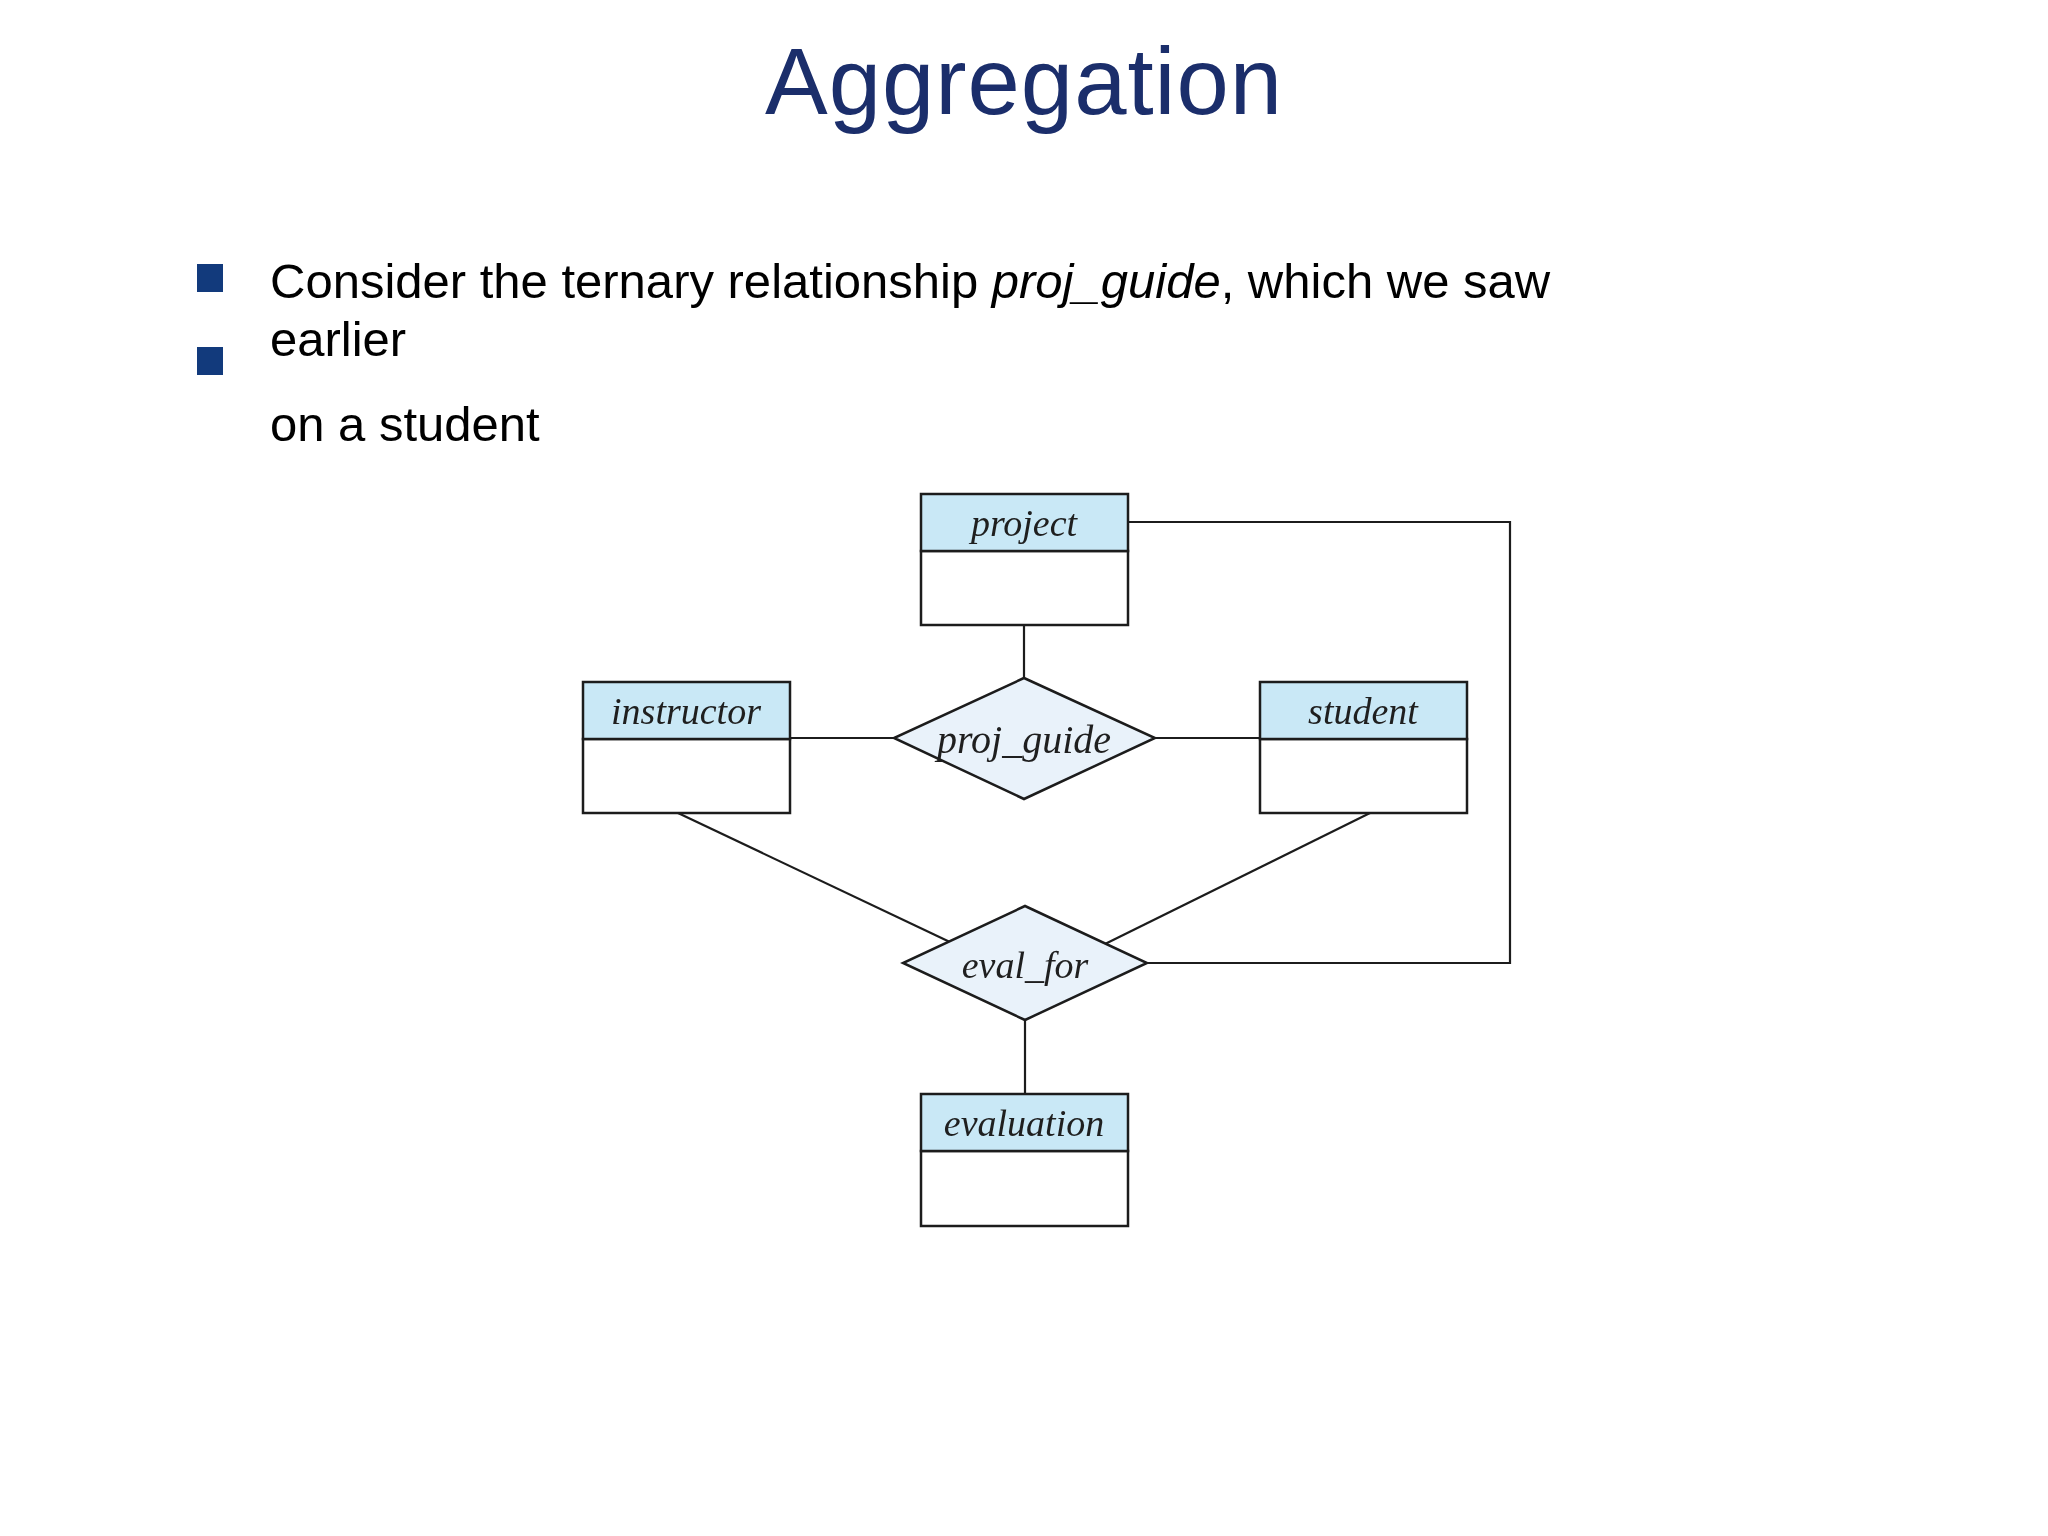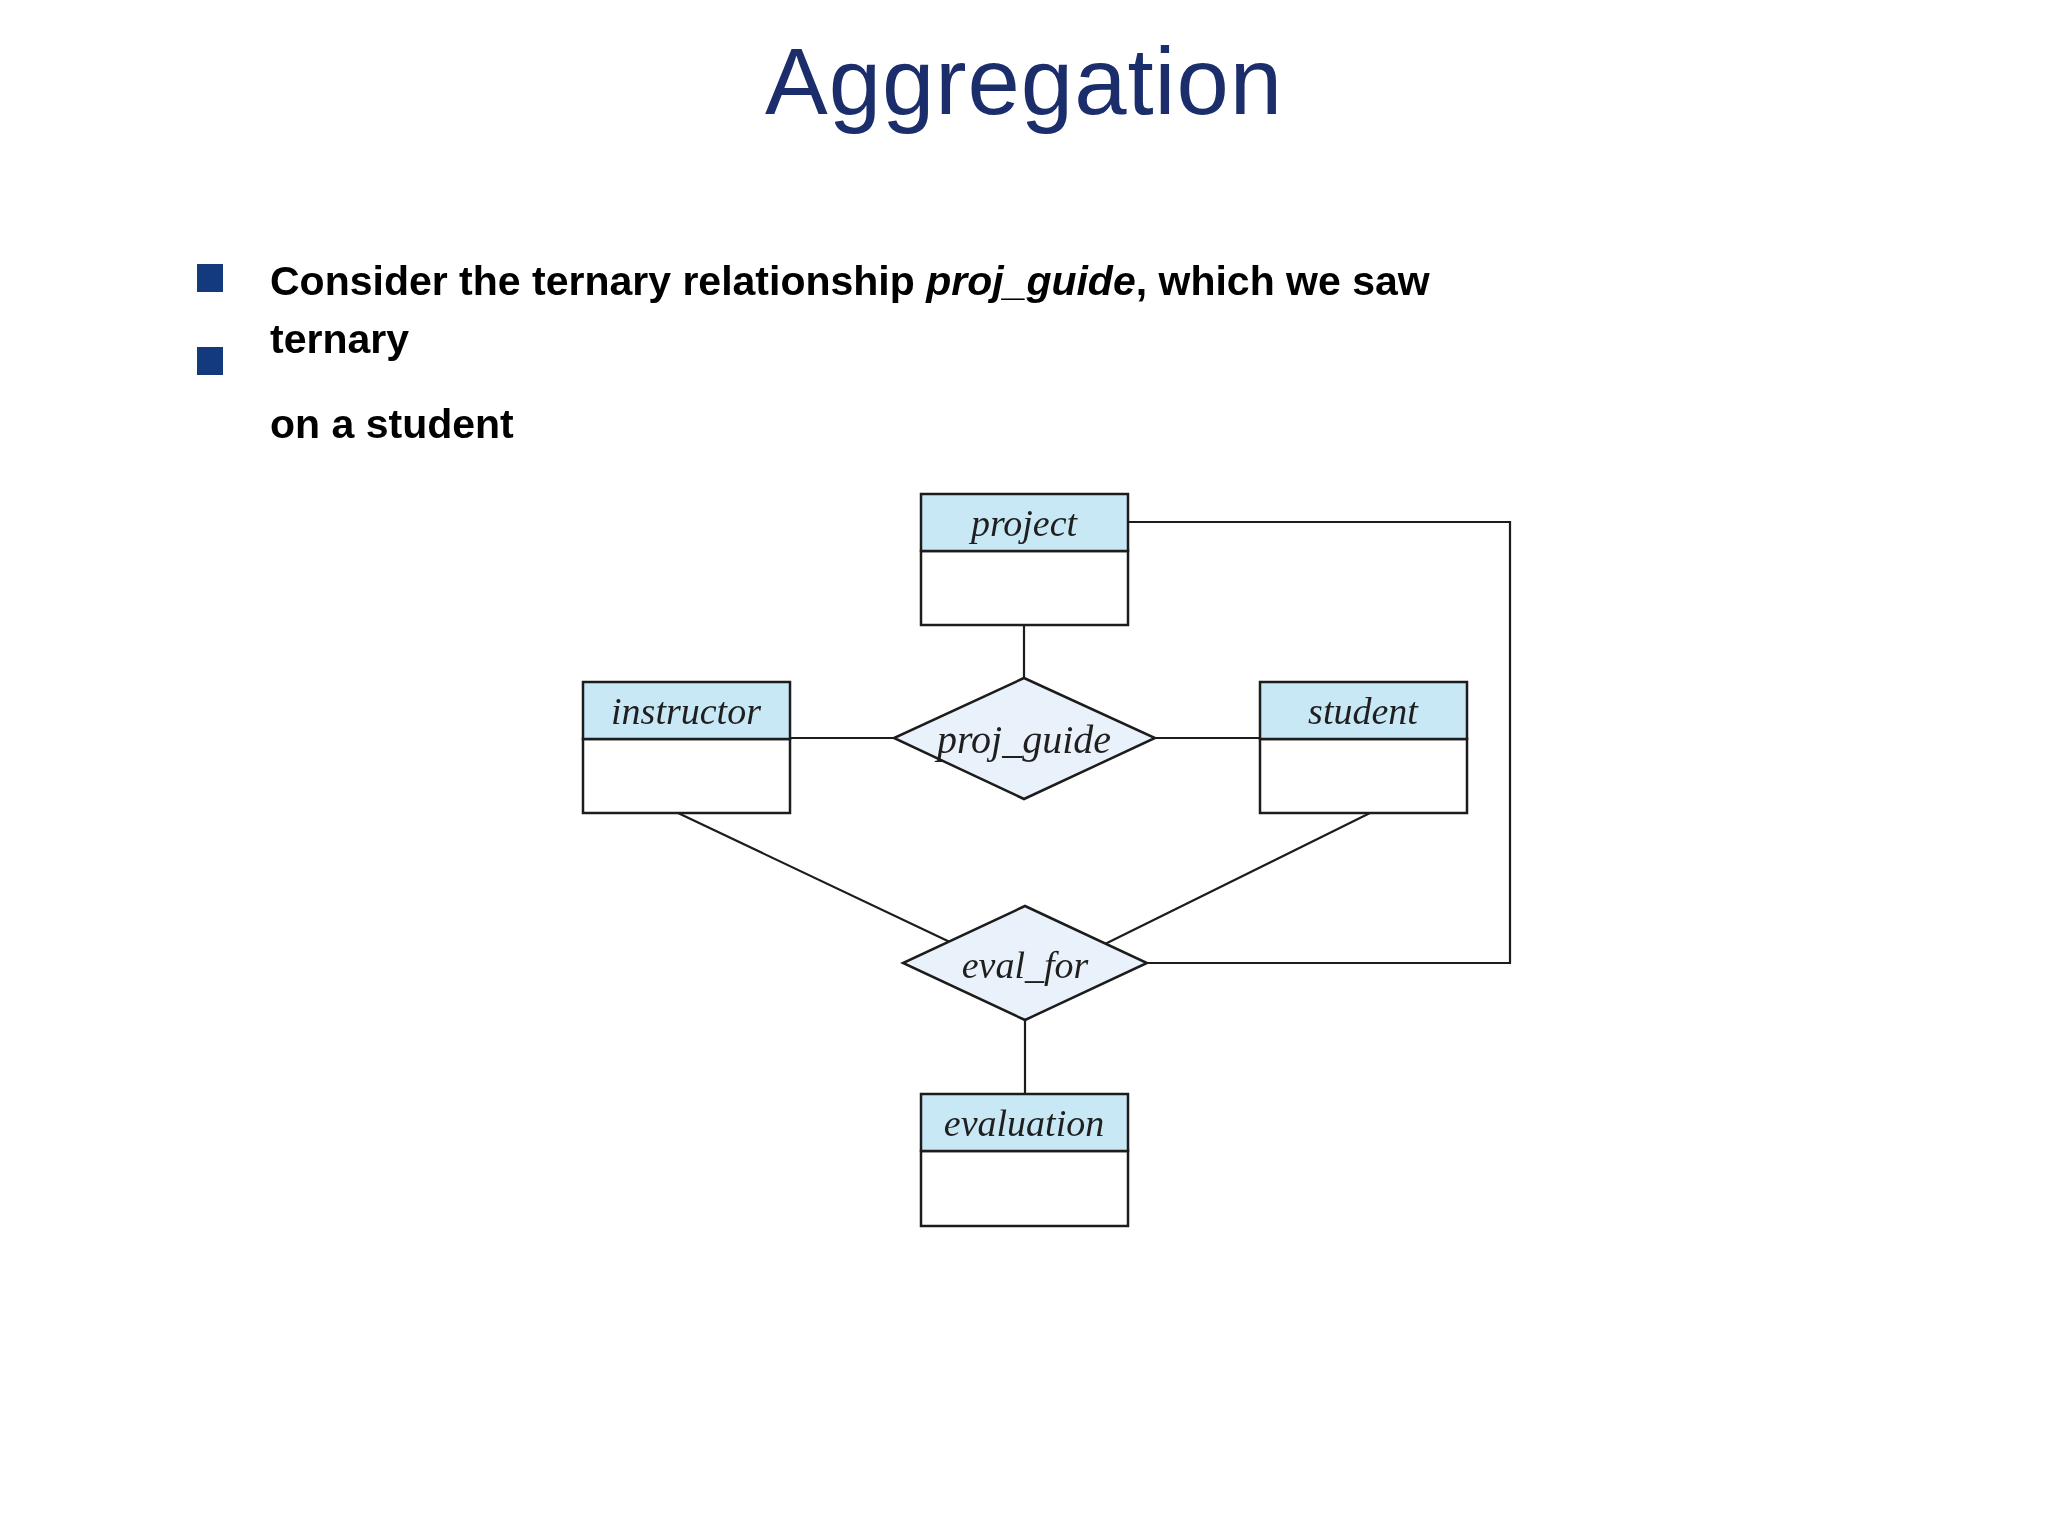--- a/index.html
+++ b/index.html
@@ -31,24 +31,23 @@
     width: 26px;
     height: 28px;
     background: #123a7c;
   }
   .bullet-marker.m1 { left: 197px; top: 264px; }
   .bullet-marker.m2 { left: 197px; top: 347px; }
   .bullet-text {
     position: absolute;
     left: 270px;
     color: #000000;
-    font-size: 41px;
+    font-size: 49px;
     line-height: 58px;
     white-space: nowrap;
-    font-weight: bold;
   }
   .bullet-text.t1 { top: 252px; }
   .bullet-text.t2 { top: 394px; line-height: 60px; }
   .bullet-text em {
     font-style: italic;
   }
   .diagram-svg {
     position: absolute;
     left: 0;
     top: 0;
@@ -81,21 +80,21 @@
 </head>
 <body>
 
 <div class="slide">
 
   <div class="title">Aggregation</div>
 
   <div class="bullet-marker m1"></div>
   <div class="bullet-text t1">
     <div><span>Consider the ternary relationship </span><em>proj_guide</em><span>, which we saw</span></div>
-    <div>ternary</div>
+    <div>earlier</div>
   </div>
 
   <div class="bullet-marker m2"></div>
   <div class="bullet-text t2">
     <div>on a student</div>
   </div>
 
   <svg class="diagram-svg" viewBox="0 0 2048 1536">
 
     <line class="conn" x1="1024" y1="625" x2="1024" y2="680"></line>

